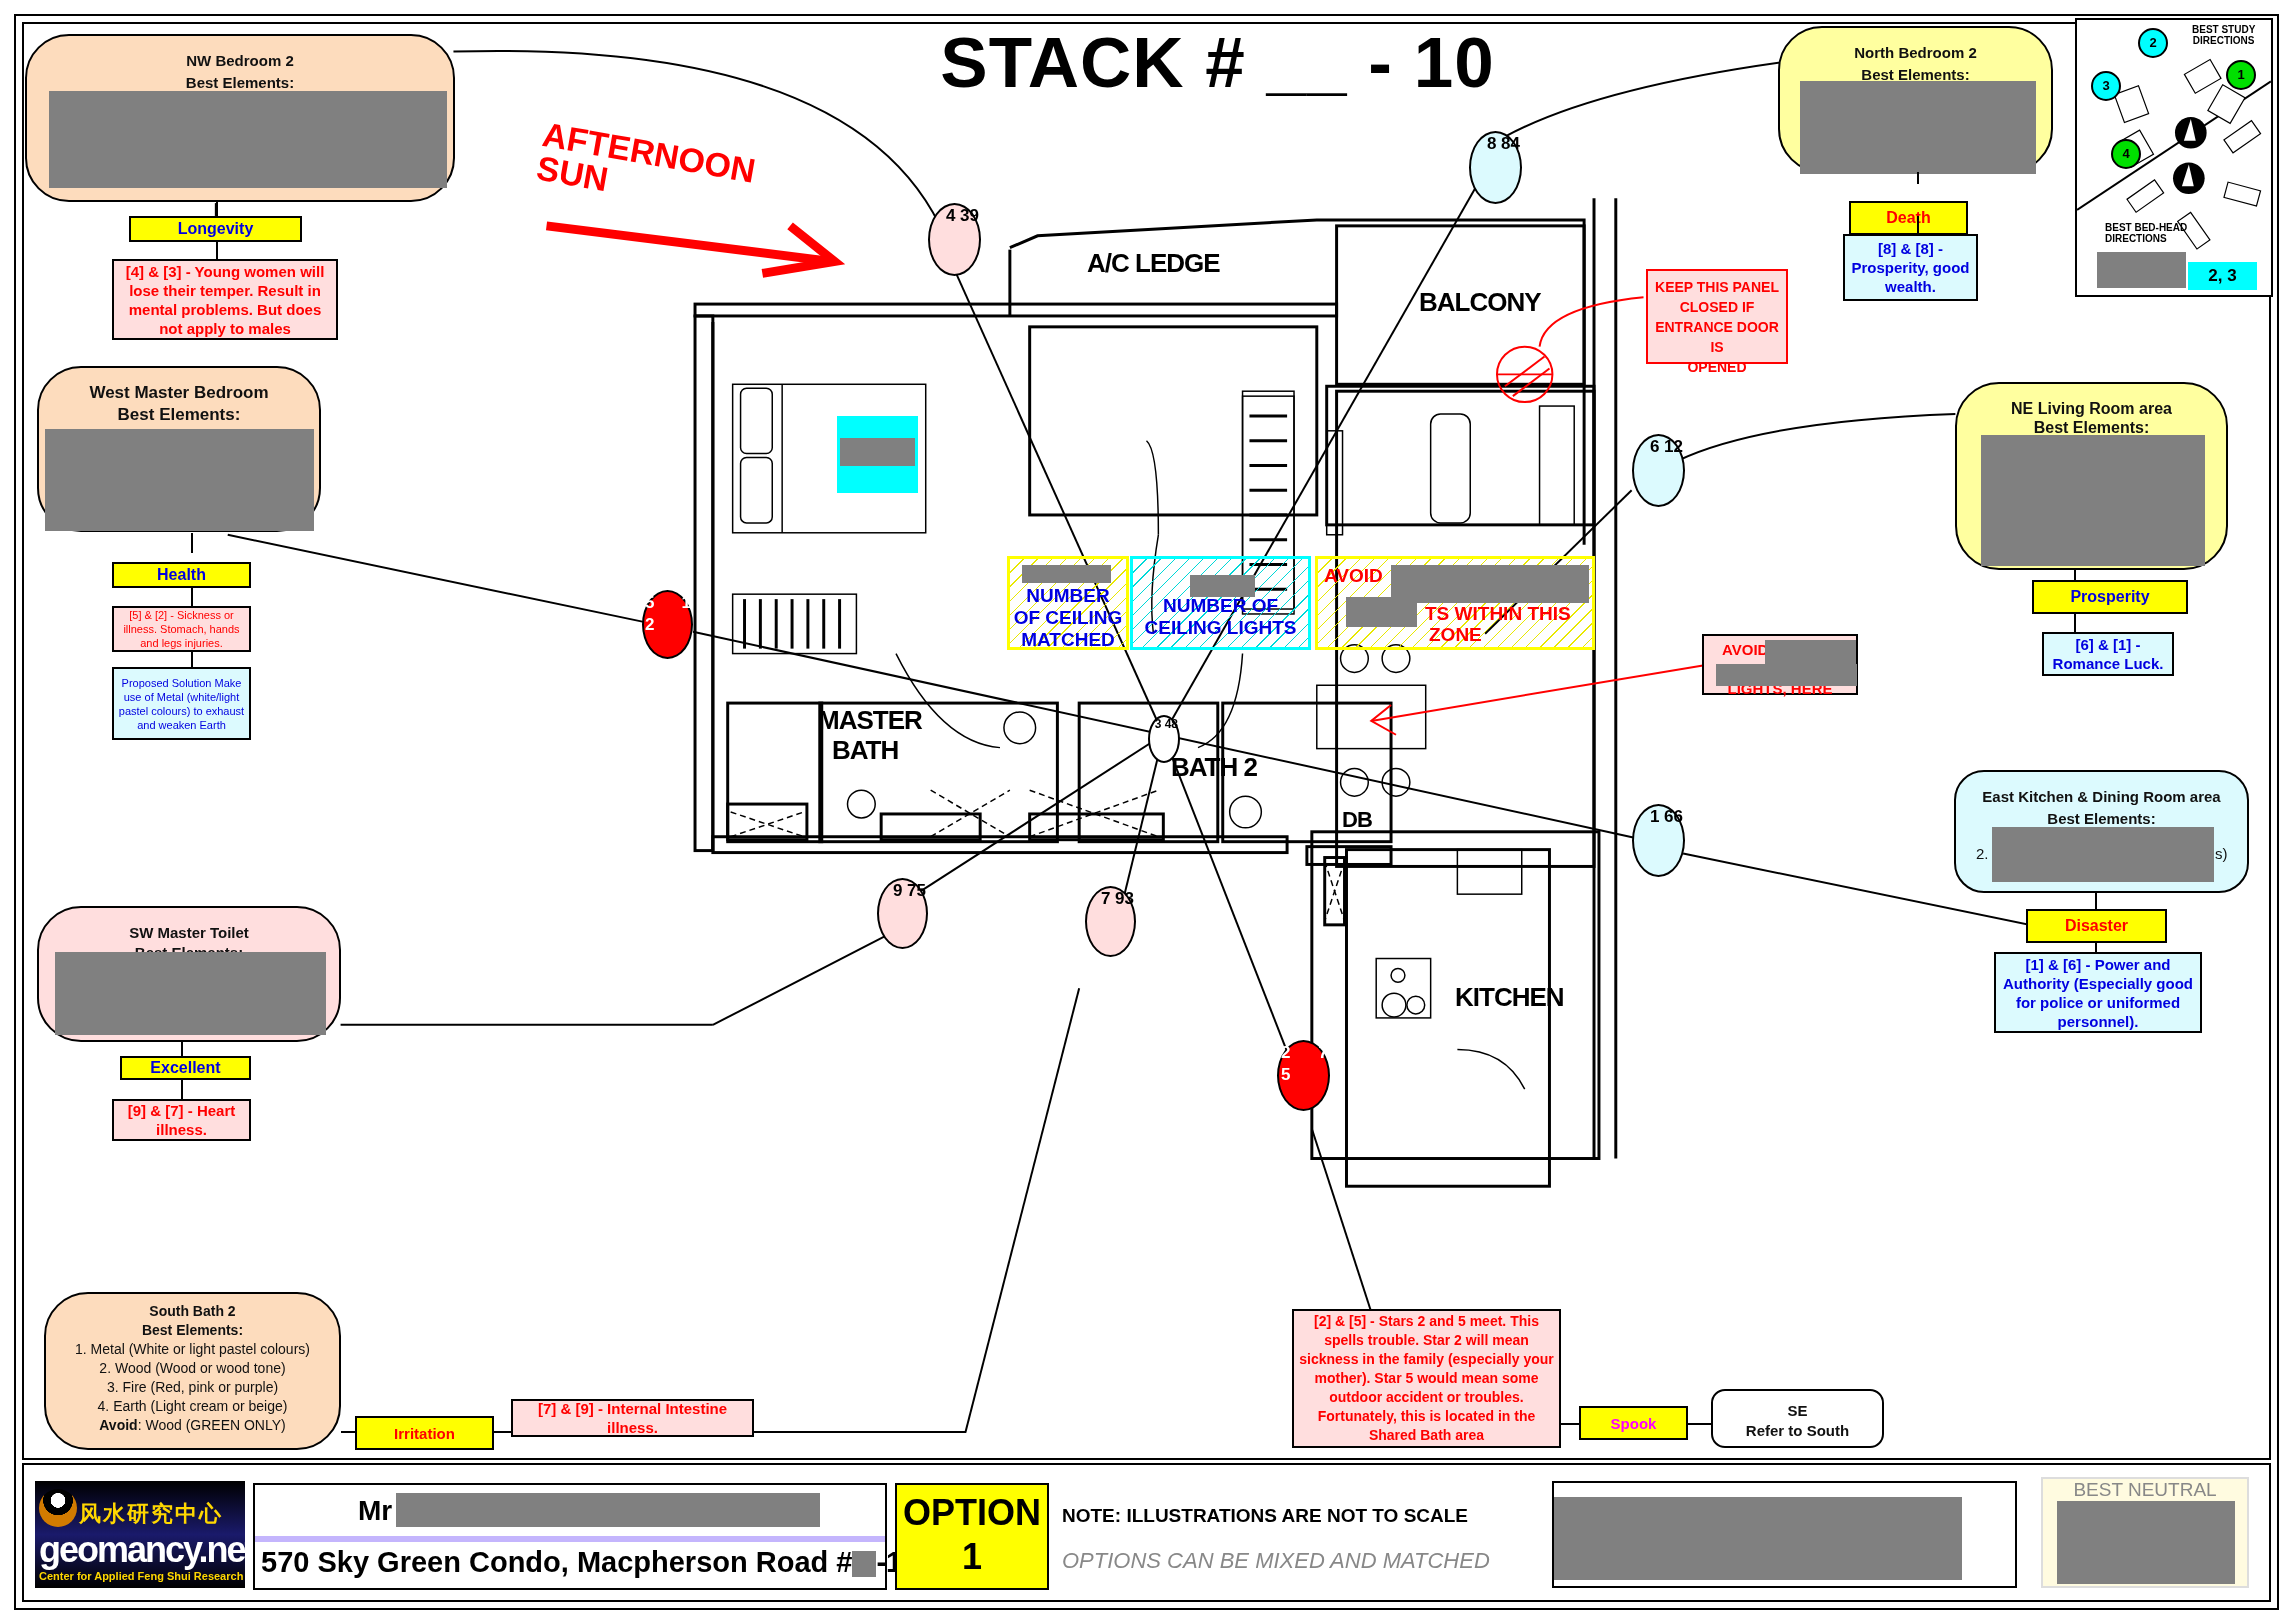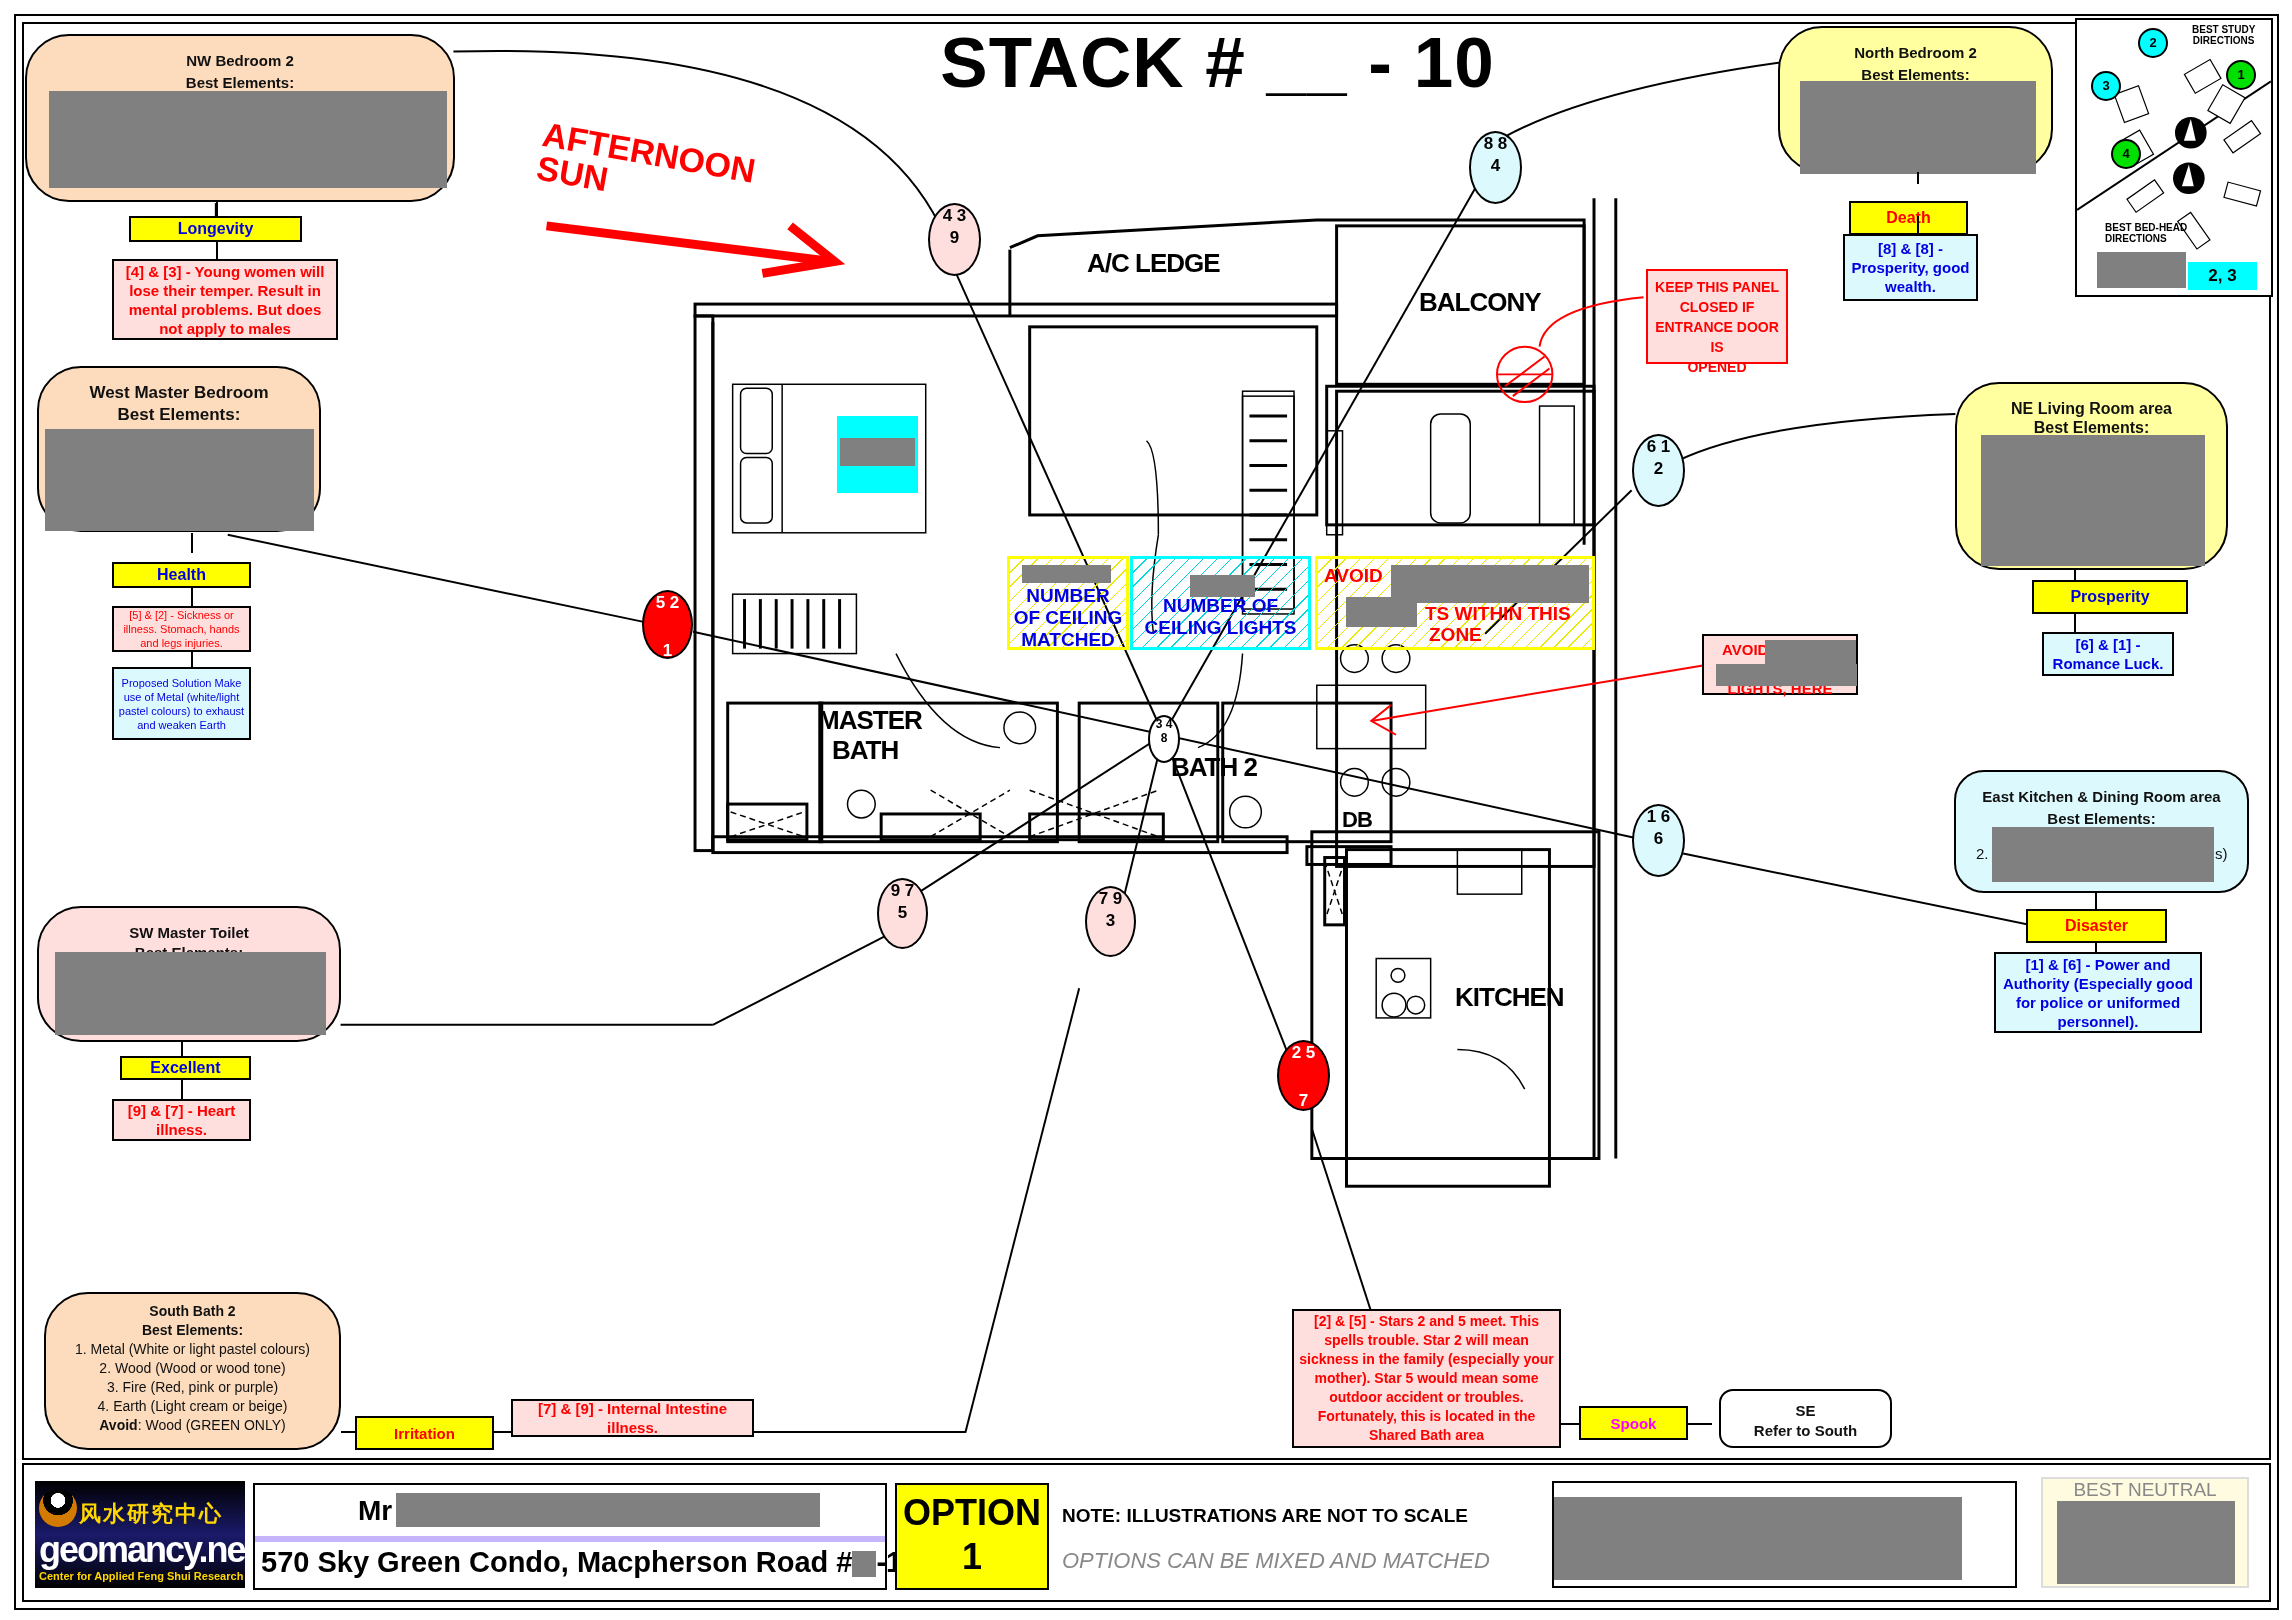--- a/index.html
+++ b/index.html
@@ -16,21 +16,21 @@
   .pink{background:#ffdede;}
   .cyanbg{background:#dcfafe;}
   .redact{background:#808080;position:absolute;}
   .tag{border:2px solid #000;background:#ffff00;text-align:center;font-weight:bold;font-size:16px;box-sizing:border-box;display:flex;align-items:center;justify-content:center;}
   .note{border:2px solid #000000;text-align:center;font-weight:bold;font-size:15px;box-sizing:border-box;line-height:19px;display:flex;align-items:center;justify-content:center;padding:12px 4px;}
   .note.red{background:#ffdede;color:#f00;}
   .note.blue{background:#dcfafe;color:#0000e0;}
   .blue-t{color:#0000e0;}
   .red-t{color:#f00;}
   .mag-t{color:#ff00ff;}
-  .star{border:2px solid #000;border-radius:50%;font-weight:bold;font-size:17px;text-align:center;box-sizing:border-box;line-height:22px;display:flex;flex-direction:column;justify-content:flex-start;}
+  .star{border:2px solid #000;border-radius:50%;font-weight:bold;font-size:17px;text-align:center;box-sizing:border-box;line-height:22px;display:flex;flex-direction:row;justify-content:flex-end;}
   .star.pk{background:#ffdede;color:#000;}
   .star.cy{background:#dcfafe;color:#000;}
   .star.rd{background:#f00;color:#fff;gap:26px;}
   .star.wh{background:#fff;color:#000;font-size:12px;line-height:14px;}
   .fp-label{font-weight:bold;font-size:26px;color:#000;letter-spacing:-1px;}
   .zone{box-sizing:border-box;border:3px solid;text-align:center;font-weight:bold;font-size:19px;line-height:22px;}
   .zone.y{border-color:#ffff00;background:repeating-linear-gradient(135deg,transparent 0 9px,#e8e800 9px 10px);}
   .zone.c{border-color:#00ffff;background:repeating-linear-gradient(135deg,transparent 0 9px,#00d8d8 9px 10px);}
   .panel-note{border:2px solid #f00;background:#ffdede;color:#f00;font-weight:bold;font-size:14px;text-align:center;line-height:20px;box-sizing:border-box;padding-top:6px;}
   .legend-box{border:2px solid #000;background:#fff;}
@@ -302,21 +302,21 @@
 </div>
 <div class="abs" style="left:2095px;top:893px;width:2px;height:18px;background:#000;"></div>
 <div class="abs tag red-t" style="left:2026px;top:909px;width:141px;height:34px;">Disaster</div>
 <div class="abs" style="left:2095px;top:943px;width:2px;height:12px;background:#000;"></div>
 <div class="abs note blue" style="left:1994px;top:952px;width:208px;height:81px;">[1] &amp; [6] - Power and Authority (Especially good for police or uniformed personnel).</div>
 
 <div class="abs note red" style="left:1292px;top:1309px;width:269px;height:139px;font-size:14px;line-height:19px;">[2] &amp; [5] - Stars 2 and 5 meet. This spells trouble. Star 2 will mean sickness in the family (especially your mother). Star 5 would mean some outdoor accident or troubles. Fortunately, this is located in the Shared Bath area</div>
 <div class="abs" style="left:1561px;top:1423px;width:18px;height:2px;background:#000;"></div>
 <div class="abs tag mag-t" style="left:1579px;top:1406px;width:109px;height:34px;font-size:15px;">Spook</div>
 <div class="abs" style="left:1688px;top:1423px;width:24px;height:2px;background:#000;"></div>
-<div class="abs room" style="left:1711px;top:1389px;width:173px;height:59px;background:#fff;border-radius:14px;padding-top:10px;line-height:20px;font-size:15px;margin-left:8px;">
+<div class="abs room" style="left:1711px;top:1389px;width:173px;height:59px;background:#fff;border-radius:14px;padding-top:10px;line-height:20px;font-size:15px;">
   <div>SE</div>
   <div>Refer to South</div>
 </div>
 
 <div class="abs star pk" style="left:928px;top:203px;width:53px;height:73px;">
   <div>4  3</div>
     <div>9</div>
 </div>
 <div class="abs star cy" style="left:1469px;top:131px;width:53px;height:73px;">
   <div>8  8</div>

